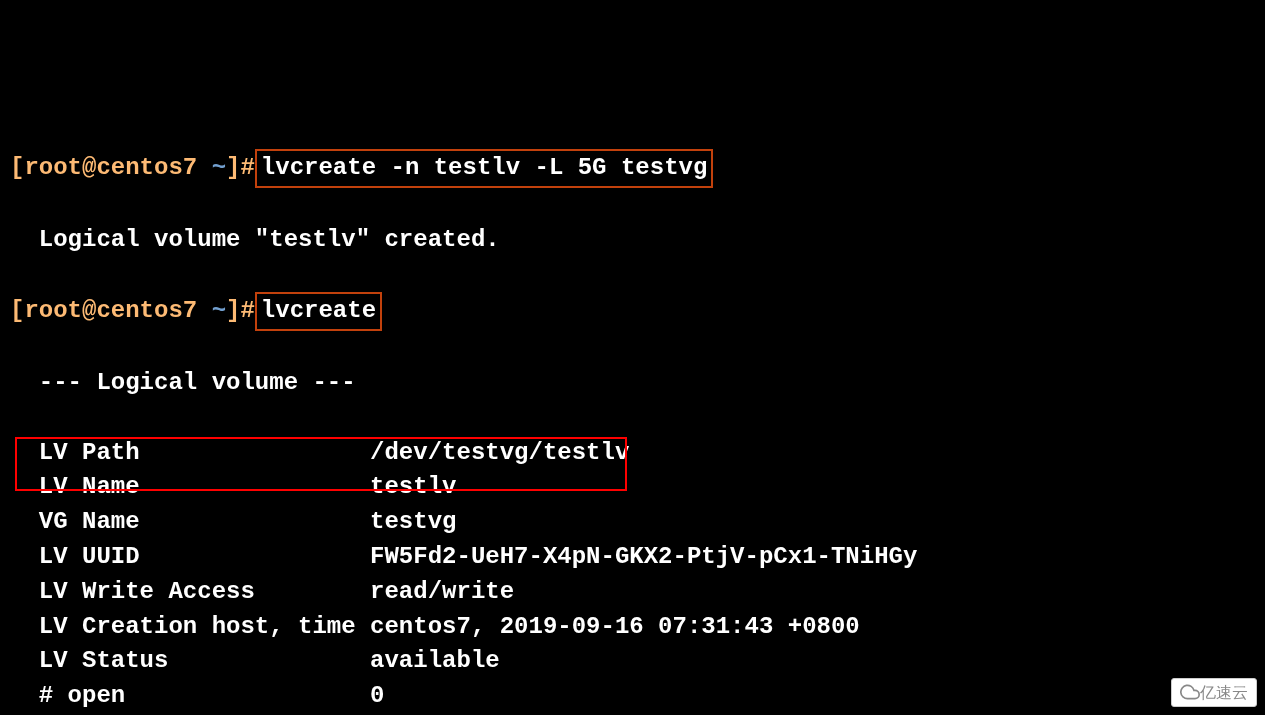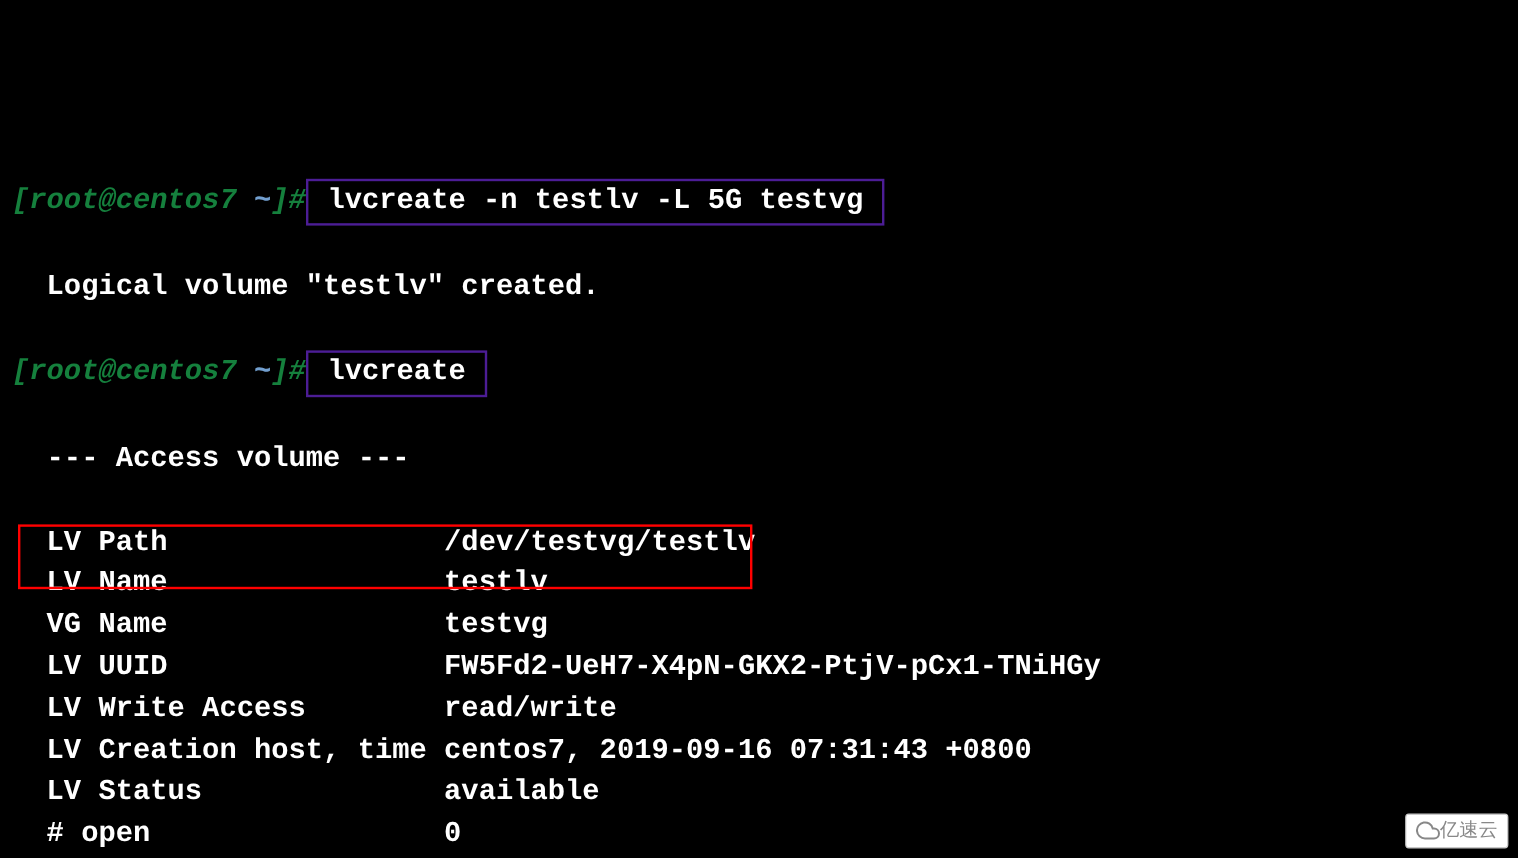--- a/index.html
+++ b/index.html
@@ -14,30 +14,29 @@
     font-weight: bold;
     color: #ffffff;
     padding: 10px;
     width: 1265px;
     height: 715px;
     line-height: 1.45;
     white-space: pre;
     position: relative;
   }
   .prompt {
-    color: #15803d;
-    font-style: italic;
+    color: #fdba74;
   }
   .tilde {
     color: #729fcf;
   }
   .red-box {
-    border: 2px solid #4c1d95;
+    border: 2px solid #c2410c;
     display: inline-block;
-    padding: 0 16px;
+    padding: 0 4px;
   }
   .row {
     display: block;
   }
   .red-box-standalone {
     position: absolute;
     border: 2px solid #ff0000;
   }
   #box-open {
     top: 437px;
@@ -67,21 +66,21 @@
   }
 </style>
 </head>
 <body>
 
 
 
 <div class="row"><span class="prompt">[root@centos7 </span><span class="tilde">~</span><span class="prompt">]#</span><span class="red-box">lvcreate -n testlv -L 5G testvg</span></div>
 <div class="row">  Logical volume "testlv" created.</div>
 <div class="row"><span class="prompt">[root@centos7 </span><span class="tilde">~</span><span class="prompt">]#</span><span class="red-box">lvcreate</span></div>
-<div class="row">  --- Access volume ---</div>
+<div class="row">  --- Logical volume ---</div>
 <div id="fields-container"><div class="row"><span>  LV Path                </span><span>/dev/testvg/testlv</span></div><div class="row"><span>  LV Name                </span><span>testlv</span></div><div class="row"><span>  VG Name                </span><span>testvg</span></div><div class="row"><span>  LV UUID                </span><span>FW5Fd2-UeH7-X4pN-GKX2-PtjV-pCx1-TNiHGy</span></div><div class="row"><span>  LV Write Access        </span><span>read/write</span></div><div class="row"><span>  LV Creation host, time </span><span>centos7, 2019-09-16 07:31:43 +0800</span></div><div class="row"><span>  LV Status              </span><span>available</span></div><div class="row"><span>  # open                 </span><span>0</span></div><div class="row"></div></div>
 
 <div id="box-open" class="red-box-standalone"></div>
 
 <div class="watermark">
   <svg class="watermark-icon" viewBox="0 0 24 24" fill="none" stroke="#888888" stroke-width="2">
     <path d="M18 10h-1.26A8 8 0 1 0 9 20h9a5 5 0 0 0 0-10z"></path>
   </svg>
   <span>亿速云</span>
 </div>

